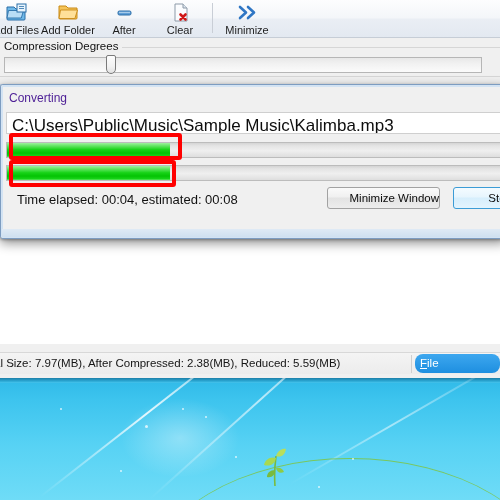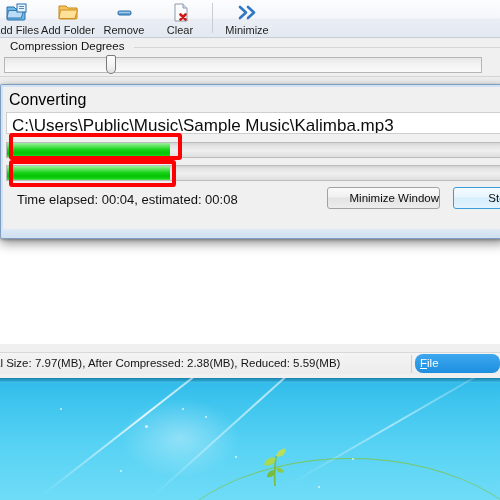--- a/index.html
+++ b/index.html
@@ -79,21 +79,21 @@
     position: absolute;
     left: -8px; top: 40px;
     width: 512px; height: 38px;
   }
   .gb-title {
     position: absolute;
     left: 8px; top: 0px;
     font-size: 11.5px;
     color: #111;
     background: #f0f0f0;
-    padding: 0 10px;
+    padding: 0 4px;
     z-index: 2;
     white-space: nowrap;
   }
   .gb-frame {
     position: absolute;
     left: 0; top: 7px;
     width: 512px; height: 30px;
     border: 1px solid #d6d6d6;
     border-radius: 2px;
     box-sizing: border-box;
@@ -208,22 +208,22 @@
     left: 0; top: 0;
     width: 100%; height: 100%;
     border: 2px solid #d3e3f3;
     border-radius: 2px;
     box-sizing: border-box;
     pointer-events: none;
   }
   .dlg-title {
     position: absolute;
     left: 8px; top: 6px;
-    font-size: 16px;
-    color: #000000;
+    font-size: 12px;
+    color: #4c1d95;
     white-space: nowrap;
   }
   .dlg-path {
     position: absolute;
     left: 5px; top: 27px;
     width: 496px; height: 22px;
     background: #ffffff;
     border: 1px solid #cfcfcf;
     box-sizing: border-box;
     overflow: hidden;
@@ -376,21 +376,21 @@
           <span class="tb-lbl">Add Folder</span>
         </div>
 
         <div class="tb-btn">
           <span class="tb-ico">
             <svg width="21" height="19" viewBox="0 0 21 19">
               <rect x="4" y="8" width="13" height="4" rx="1.4" fill="#5b9bd5" stroke="#2d6fa8" stroke-width="1"></rect>
               <rect x="5" y="8.8" width="11" height="1.3" fill="#a8ccea"></rect>
             </svg>
           </span>
-          <span class="tb-lbl">Remove</span>
+          <span class="tb-lbl">After</span>
         </div>
 
         <div class="tb-btn">
           <span class="tb-ico">
             <svg width="21" height="19" viewBox="0 0 21 19">
               <path d="M5 1 h8 l4 4 v13 H5 Z" fill="#fbfcfe" stroke="#8d9aa8" stroke-width="1"></path>
               <path d="M13 1 v4 h4" fill="#dde6ef" stroke="#8d9aa8" stroke-width="1"></path>
               <path d="M10.5 11.5 l5 5 M15.5 11.5 l-5 5" stroke="#d01818" stroke-width="2.6" stroke-linecap="round"></path>
             </svg>
           </span>

